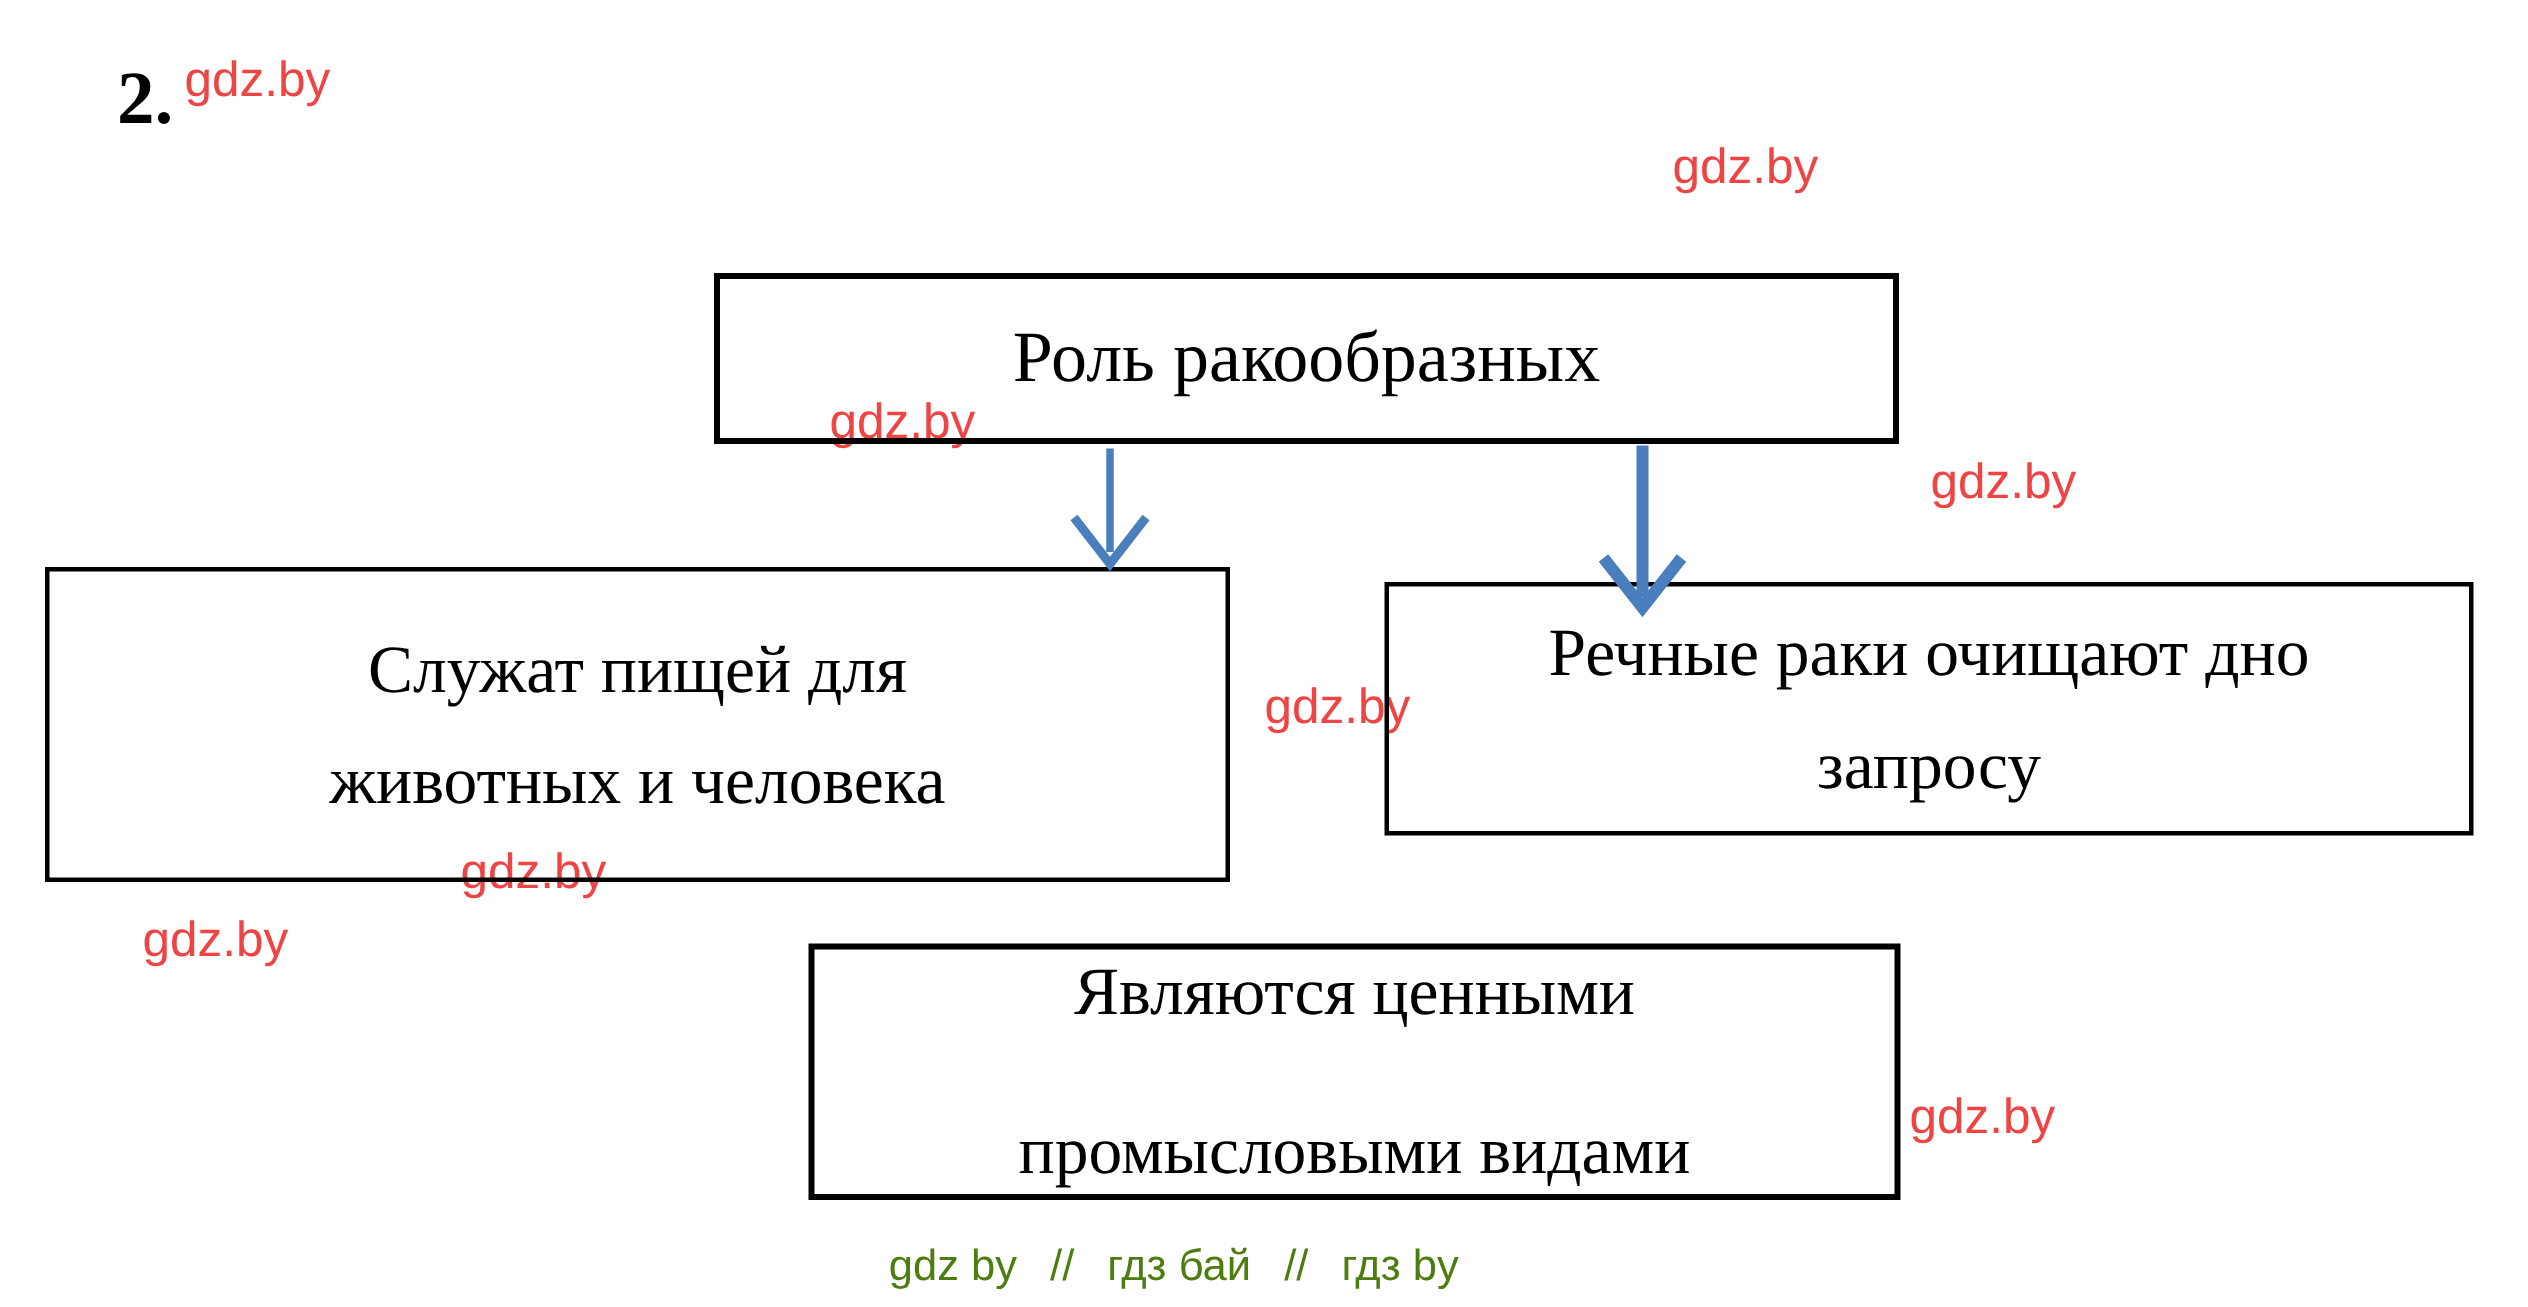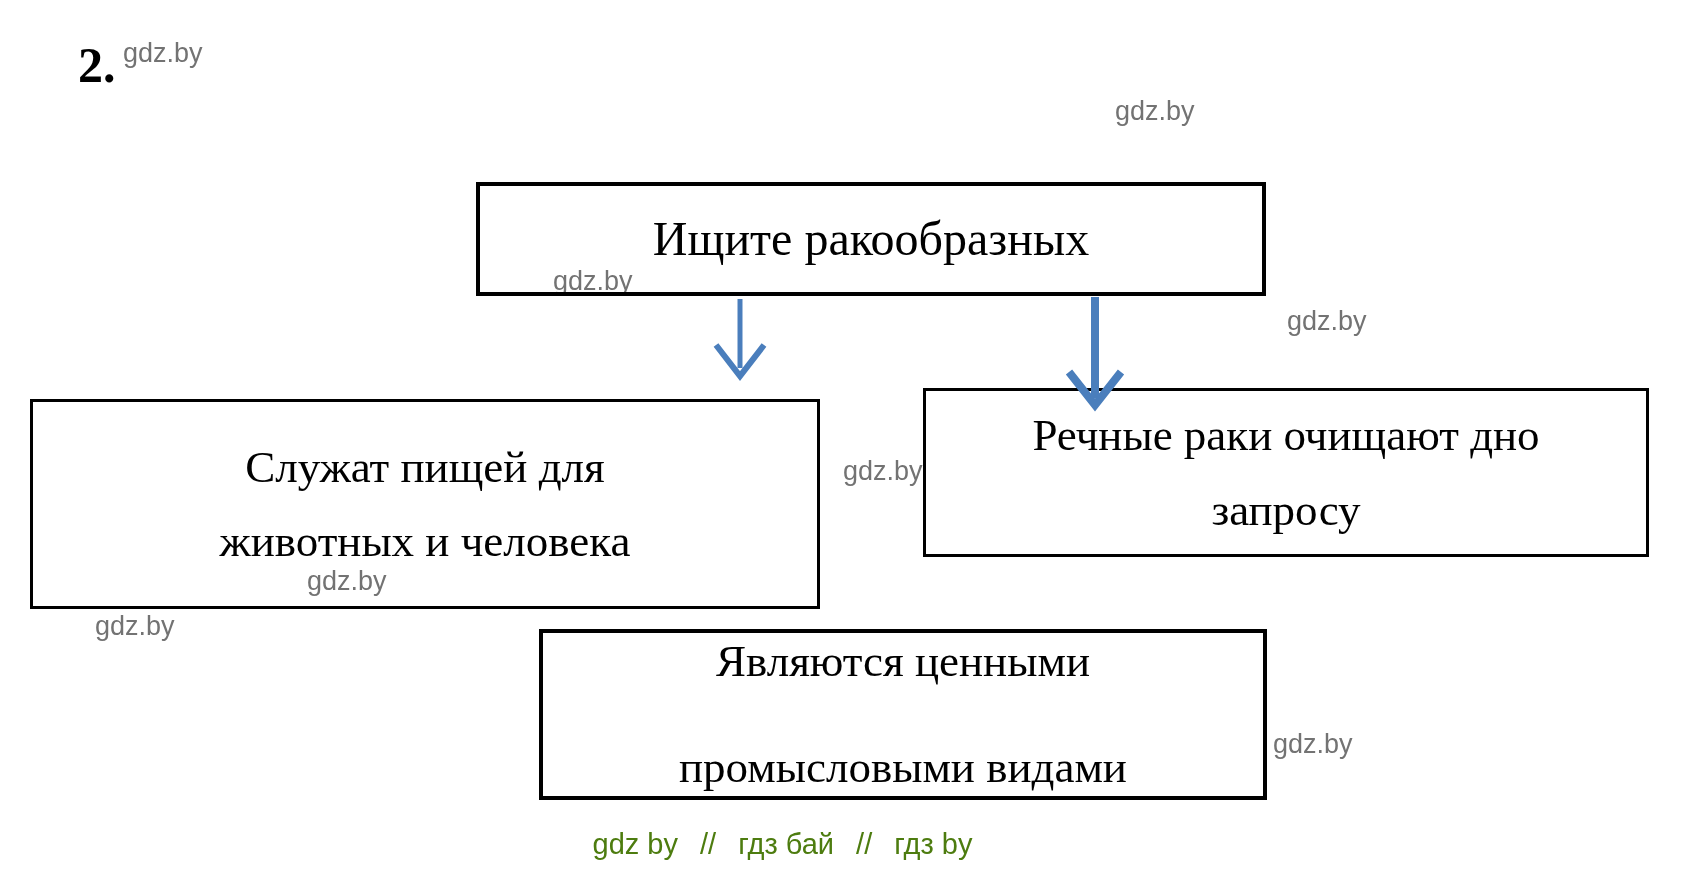--- a/index.html
+++ b/index.html
@@ -10,32 +10,32 @@
   .promo {
     position:absolute; top:0; left:0; width:100%; text-align:center;
     font-size:29px; line-height:32px; letter-spacing:0.5px;
   }
   .exnum {
     position:absolute; left:78px; top:40px;
     font-family:"Liberation Serif","DejaVu Serif",serif;
     font-weight:bold; font-size:50px; line-height:50px; color:#000;
   }
   .wm {
-    position:absolute; color:#737373; font-size:27px; line-height:30px;
+    position:absolute; color:#ef4444; font-size:33px; line-height:30px;
     white-space:nowrap;
   }
   .box {
     position:absolute; box-sizing:border-box; border:4px solid #000;
     display:flex; flex-direction:column; align-items:center; justify-content:center;
     font-family:"Liberation Serif","DejaVu Serif",serif; color:#000;
     text-align:center; background:transparent;
   }
   .box .line { display:block; }
   .box-root   { left:476px; top:182px; width:790px; height:114px; font-size:48px; line-height:56px; }
-  .box-left   { left:30px;  top:378px; width:790px; height:210px; font-size:45px; line-height:74px; border-width:3px;margin-top:21px; }
+  .box-left   { left:30px;  top:378px; width:790px; height:210px; font-size:45px; line-height:74px; border-width:3px; }
   .box-right  { left:923px; top:388px; width:726px; height:169px; font-size:45px; line-height:75px; border-width:3px; }
   .box-bottom { left:539px; top:629px; width:728px; height:171px; font-size:45px; line-height:75px;gap:31px; }
   #arrows { position:absolute; left:0; top:0; width:1685px; height:871px; pointer-events:none; }
   .footer {
     position:absolute; left:0; top:828px; width:1565px; text-align:center;
     font-size:29px; line-height:32px;
   }
   .footer .sep { margin:0 14px; }
 </style>
 </head>
@@ -49,21 +49,21 @@
   <div class="wm" style="left:123px; top:38px;">gdz.by</div>
   <div class="wm" style="left:1115px; top:96px;">gdz.by</div>
   <div class="wm" style="left:553px; top:266px;">gdz.by</div>
   <div class="wm" style="left:1287px; top:306px;">gdz.by</div>
   <div class="wm" style="left:843px; top:456px;">gdz.by</div>
   <div class="wm" style="left:307px; top:566px;">gdz.by</div>
   <div class="wm" style="left:95px; top:611px;">gdz.by</div>
   <div class="wm" style="left:1273px; top:729px;">gdz.by</div>
 
   <div class="box box-root">
-    <span class="line">Ищите ракообразных</span>
+    <span class="line">Роль ракообразных</span>
   </div>
 
   <div class="box box-left">
     <span class="line">Служат пищей для</span>
     <span class="line">животных и человека</span>
   </div>
 
   <div class="box box-right">
     <span class="line">Речные раки очищают дно</span>
     <span class="line">запросу</span>

